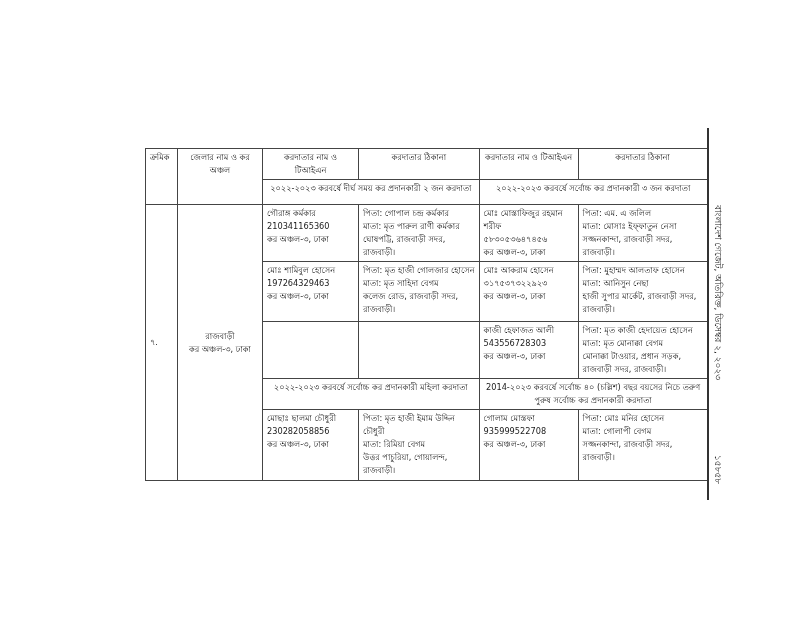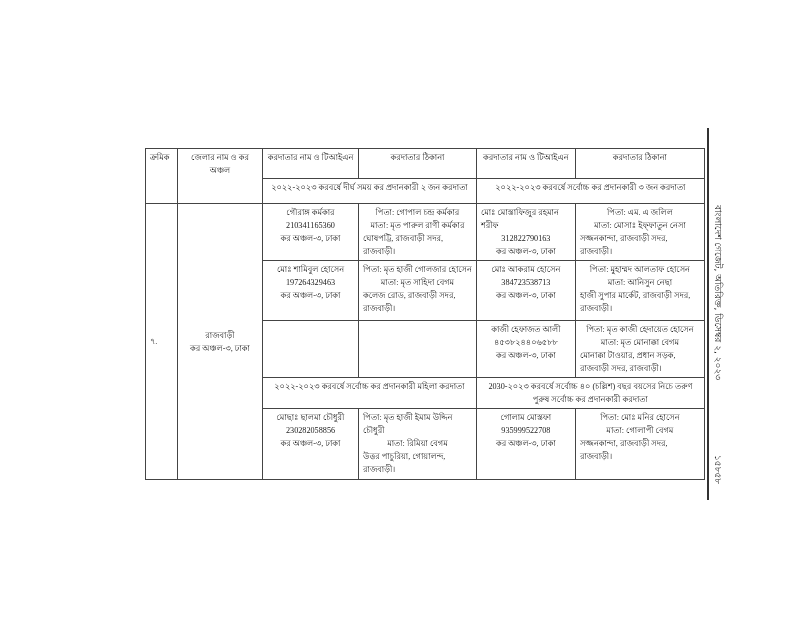--- a/index.html
+++ b/index.html
@@ -1,23 +1,23 @@
 <!DOCTYPE html>
 <html><head>
 <meta charset="utf-8">
 <style>
   html, body { margin: 0; padding: 0; background: #ffffff; }
   body { width: 800px; height: 618px; position: relative; overflow: hidden;
          font-family: "DejaVu Sans", "Liberation Sans", sans-serif; color: #1a1a1a; }
   .tbl { position: absolute; left: 145px; top: 148px; border-collapse: collapse;
          font-size: 8.2px; line-height: 13px; table-layout: fixed; }
-  .tbl td { border: 1px solid #444; vertical-align: top; padding: 2px 4px; font-family: Liberation Serif, serif; }
+  .tbl td { border: 1px solid #444; vertical-align: top; padding: 2px 4px; }
   .tbl td.c { text-align: center; }
   .tbl td.mid { vertical-align: middle; }
-  .line { display: block; white-space: nowrap; text-align: center; }
+  .line { display: block; white-space: nowrap; }
   .wrap { display: block; white-space: normal; }
   .rule { position: absolute; left: 707px; top: 128px; width: 1.5px; height: 372px; background: #333; }
   .rot { position: absolute; transform-origin: 0 0; transform: rotate(90deg);
          font-size: 9px; white-space: nowrap; color: #222; }
   .gazette { left: 725px; top: 205px; }
   .pagenum { left: 725px; top: 455px; }
 </style>
 </head>
 <body>
 
@@ -55,21 +55,21 @@
       <span class="line">210341165360</span>
       <span class="line">কর অঞ্চল-৩, ঢাকা</span>
     </td>
     <td>
       <span class="line">পিতা: গোপাল চন্দ্র কর্মকার</span>
       <span class="line">মাতা: মৃত পারুল রাণী কর্মকার</span>
       <span class="wrap">ঘোষপট্টি, রাজবাড়ী সদর, রাজবাড়ী।</span>
     </td>
     <td>
       <span class="wrap">মোঃ মোস্তাফিজুর রহমান শরীফ</span>
-      <span class="line">312822790163</span>
+      <span class="line">৫৮৩০৫৩৬৪৭৪৫৬</span>
       <span class="line">কর অঞ্চল-৩, ঢাকা</span>
     </td>
     <td>
       <span class="line">পিতা: এম. এ জলিল</span>
       <span class="line">মাতা: মোসাঃ ইফ্ফাতুন নেসা</span>
       <span class="wrap">সজ্জনকান্দা, রাজবাড়ী সদর, রাজবাড়ী।</span>
     </td>
   </tr>
 
   <tr style="height:60px">
@@ -78,48 +78,48 @@
       <span class="line">197264329463</span>
       <span class="line">কর অঞ্চল-৩, ঢাকা</span>
     </td>
     <td>
       <span class="line">পিতা: মৃত হাজী গোলজার হোসেন</span>
       <span class="line">মাতা: মৃত সাহিদা বেগম</span>
       <span class="wrap">কলেজ রোড, রাজবাড়ী সদর, রাজবাড়ী।</span>
     </td>
     <td>
       <span class="line">মোঃ আকরাম হোসেন</span>
-      <span class="line">384723538713</span>
+      <span class="line">৩১৭৫৩৭৩২২৯২৩</span>
       <span class="line">কর অঞ্চল-৩, ঢাকা</span>
     </td>
     <td>
       <span class="line">পিতা: মুহাম্মদ আলতাফ হোসেন</span>
       <span class="line">মাতা: আনিসুন নেছা</span>
       <span class="wrap">হাজী সুপার মার্কেট, রাজবাড়ী সদর, রাজবাড়ী।</span>
     </td>
   </tr>
 
   <tr style="height:56px">
     <td></td>
     <td></td>
     <td>
       <span class="line">কাজী হেফাজত আলী</span>
-      <span class="line">৪৫৩৮২৪৪০৬৫৮৮</span>
+      <span class="line">543556728303</span>
       <span class="line">কর অঞ্চল-৩, ঢাকা</span>
     </td>
     <td>
       <span class="line">পিতা: মৃত কাজী হেদায়েত হোসেন</span>
       <span class="line">মাতা: মৃত মোনাক্কা বেগম</span>
       <span class="wrap">মোনাক্কা টাওয়ার, প্রধান সড়ক, রাজবাড়ী সদর, রাজবাড়ী।</span>
     </td>
   </tr>
 
   <tr style="height:29px">
     <td colspan="2" class="c">২০২২-২০২৩ করবর্ষে সর্বোচ্চ কর প্রদানকারী মহিলা করদাতা</td>
-    <td colspan="2" class="c">2030-২০২৩ করবর্ষে সর্বোচ্চ ৪০ (চল্লিশ) বছর বয়সের নিচে তরুণ পুরুষ সর্বোচ্চ কর প্রদানকারী করদাতা</td>
+    <td colspan="2" class="c">2014-২০২৩ করবর্ষে সর্বোচ্চ ৪০ (চল্লিশ) বছর বয়সের নিচে তরুণ পুরুষ সর্বোচ্চ কর প্রদানকারী করদাতা</td>
   </tr>
 
   <tr style="height:71px">
     <td>
       <span class="line">মোছাঃ ছালমা চৌধুরী</span>
       <span class="line">230282058856</span>
       <span class="line">কর অঞ্চল-৩, ঢাকা</span>
     </td>
     <td>
       <span class="wrap">পিতা: মৃত হাজী ইমাম উদ্দিন চৌধুরী</span>

